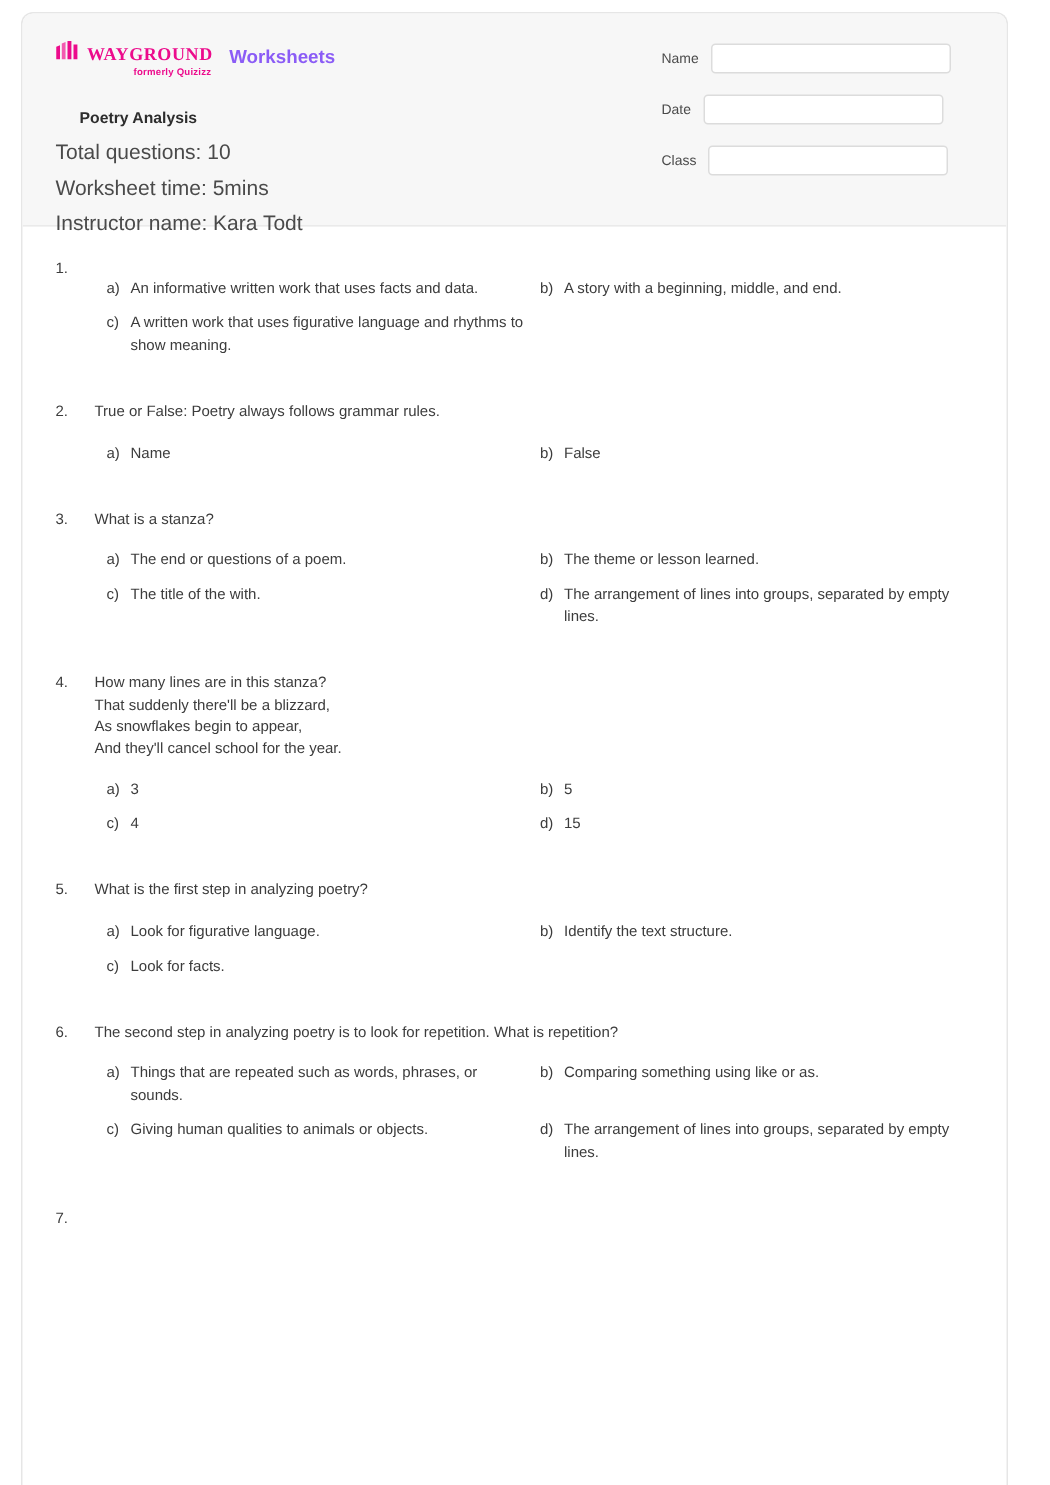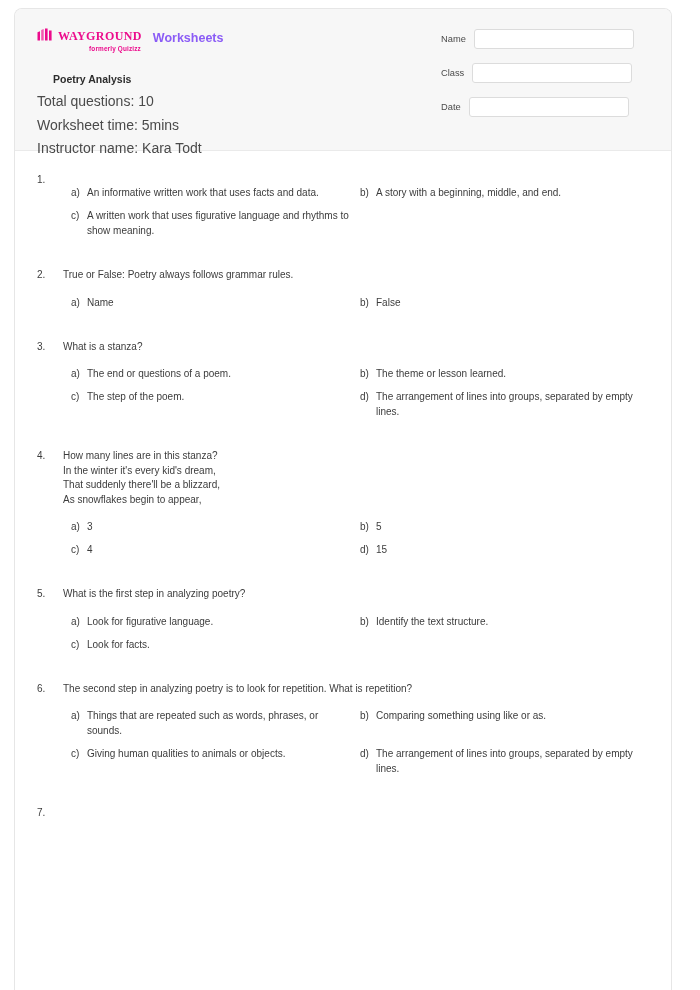--- a/index.html
+++ b/index.html
@@ -218,27 +218,27 @@
       </div>
 
     </div>
 
     <div class="fields">
       <div class="field-row">
         <span class="field-label">Name</span>
         <input class="field-input" type="text" value="" style="">
       </div>
       <div class="field-row">
+        <span class="field-label">Date</span>
+        <input class="field-input" type="text" value="" style="">
+      </div>
+      <div class="field-row">
         <span class="field-label">Class</span>
         <input class="field-input" type="text" value="" style="">
       </div>
-      <div class="field-row">
-        <span class="field-label">Date</span>
-        <input class="field-input" type="text" value="" style="">
-      </div>
     </div>
 
   </div>
 
   <div class="body" id="questions-body">
       <div class="question">
         <div class="q-num">1.</div>
         <div class="q-content">
           <div class="options">
             <div class="option">
@@ -280,36 +280,36 @@
             <div class="option">
               <span class="opt-letter">a)</span>
               <span class="opt-text">The end or questions of a poem.</span>
             </div>
             <div class="option">
               <span class="opt-letter">b)</span>
               <span class="opt-text">The theme or lesson learned.</span>
             </div>
             <div class="option">
               <span class="opt-letter">c)</span>
-              <span class="opt-text">The step of the poem.</span>
+              <span class="opt-text">The title of the with.</span>
             </div>
             <div class="option">
               <span class="opt-letter">d)</span>
               <span class="opt-text">The arrangement of lines into groups, separated by empty lines.</span>
             </div>
           </div>
         </div>
       </div>
       <div class="question">
         <div class="q-num">4.</div>
         <div class="q-content">
           <div class="q-text">How many lines are in this stanza?</div>
-          <div class="q-stanza">In the winter it's every kid's dream,</div>
           <div class="q-stanza">That suddenly there'll be a blizzard,</div>
           <div class="q-stanza">As snowflakes begin to appear,</div>
+          <div class="q-stanza">And they'll cancel school for the year.</div>
           <div class="options">
             <div class="option">
               <span class="opt-letter">a)</span>
               <span class="opt-text">3</span>
             </div>
             <div class="option">
               <span class="opt-letter">b)</span>
               <span class="opt-text">5</span>
             </div>
             <div class="option">

